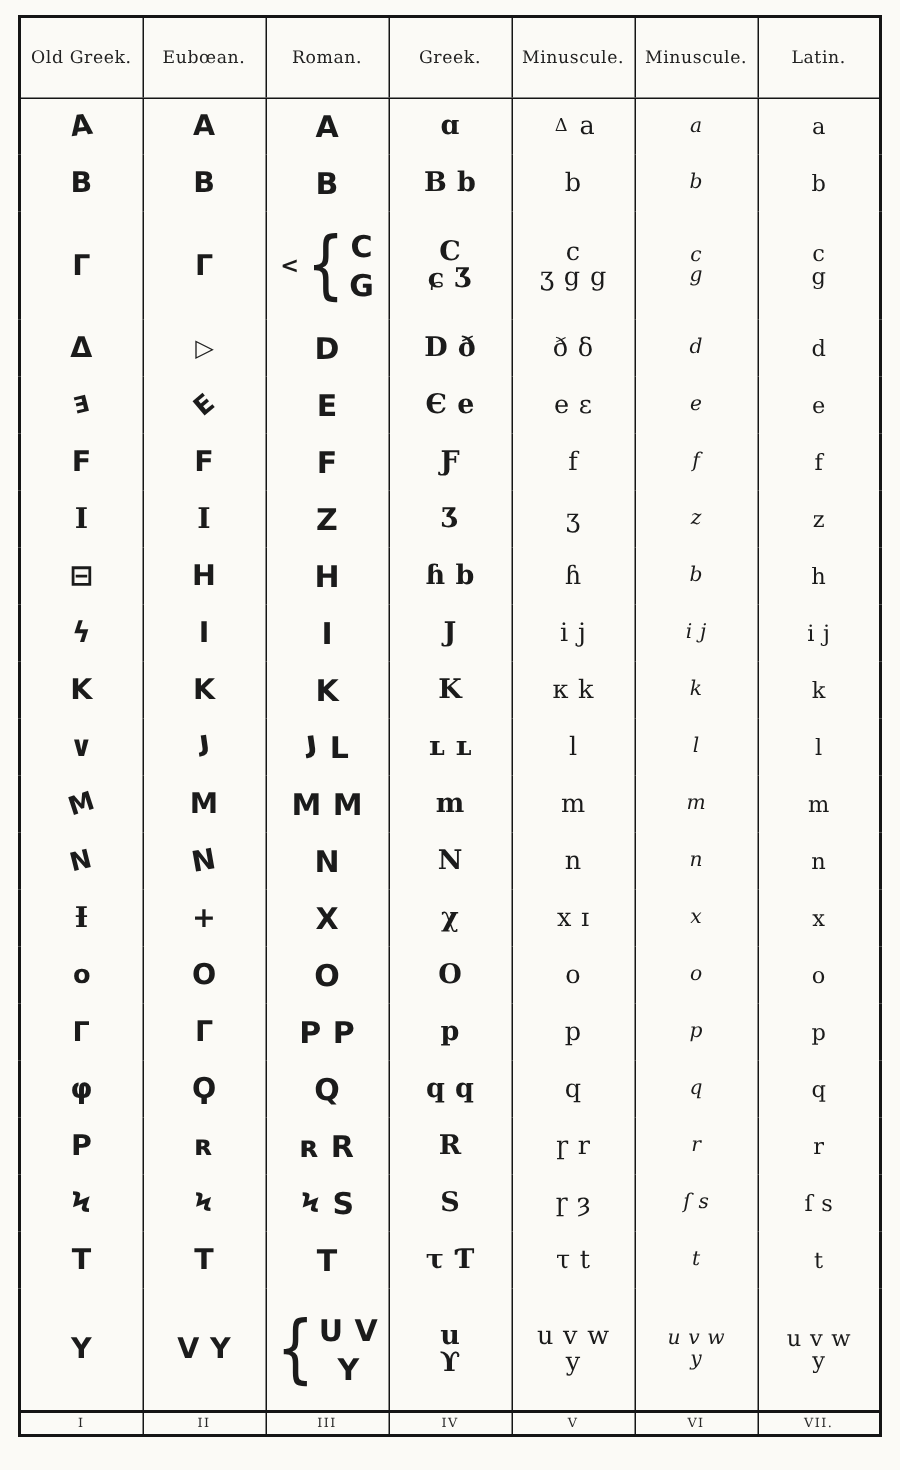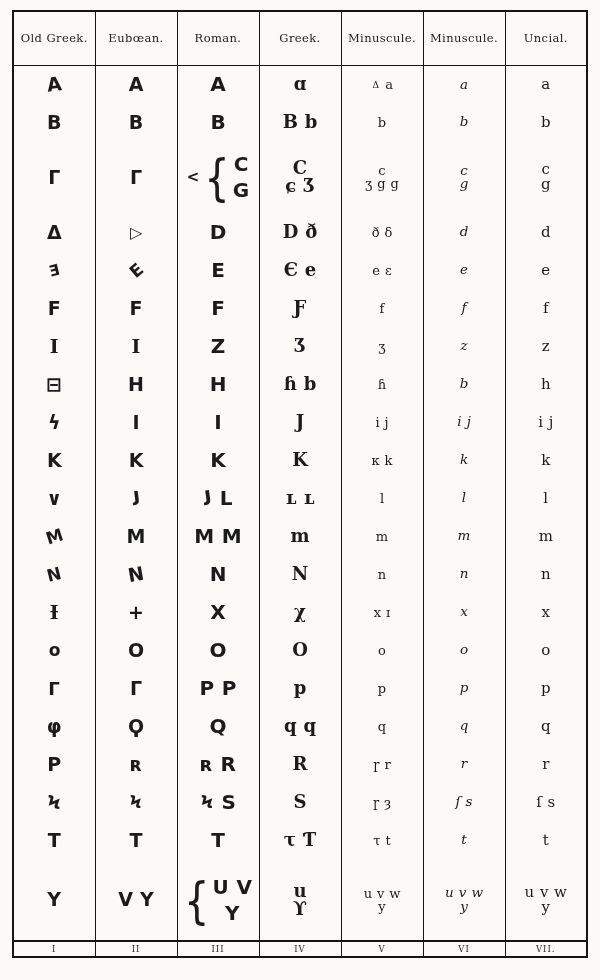--- a/index.html
+++ b/index.html
@@ -18,21 +18,21 @@
   tbody tr{height:38px;}
   tbody tr.tall-cg{height:72px;}
   tbody tr.tall-uvy{height:82px;}
   tfoot tr{height:16px;}
   tfoot td{border-top:2.5px solid #151515;
         font-family:"DejaVu Serif",serif;font-size:8.5px;letter-spacing:1px;color:#2a2a2a;}
   
   .c0,.c1{font-family:"DejaVu Sans",sans-serif;font-weight:bold;font-size:19px;}
   .c2{font-family:"DejaVu Sans",sans-serif;font-weight:bold;font-size:20px;}
   .c3{font-family:"DejaVu Serif",serif;font-weight:bold;font-size:18px;}
-  .c4{font-family:"DejaVu Serif",serif;font-size:13px;margin-top:48px;}
+  .c4{font-family:"DejaVu Serif",serif;font-size:17px;margin-top:48px;}
   .c5{font-family:"DejaVu Serif",serif;font-style:italic;font-size:13.5px;}
   .c6{font-family:"DejaVu Serif",serif;font-size:15px;}
   .sf{font-family:"DejaVu Serif",serif;}
   .tok{display:inline-block;white-space:pre;}
   .line .tok + .tok{margin-left:.38em;}
   .lines{display:flex;flex-direction:column;justify-content:space-evenly;height:100%;}
   .line{line-height:1;}
   
   .bracewrap{display:flex;align-items:center;justify-content:center;height:100%;gap:3px;}
   .pre{font-size:15px;margin-right:2px;}
@@ -48,21 +48,21 @@
 <div class="sheet">
   <table>
     <thead>
         <tr>
           <th>Old Greek.</th>
           <th>Eubœan.</th>
           <th>Roman.</th>
           <th>Greek.</th>
           <th>Minuscule.</th>
           <th>Minuscule.</th>
-          <th>Uncial.</th>
+          <th>Latin.</th>
         </tr>
       </thead>
     <tbody>
         <tr>
           <td class="c0">
             <div class="line"><span class="tok" style="transform: rotate(-7deg);">A</span></div>
           </td>
           <td class="c1">
             <div class="line"><span class="tok">A</span></div>
           </td>

